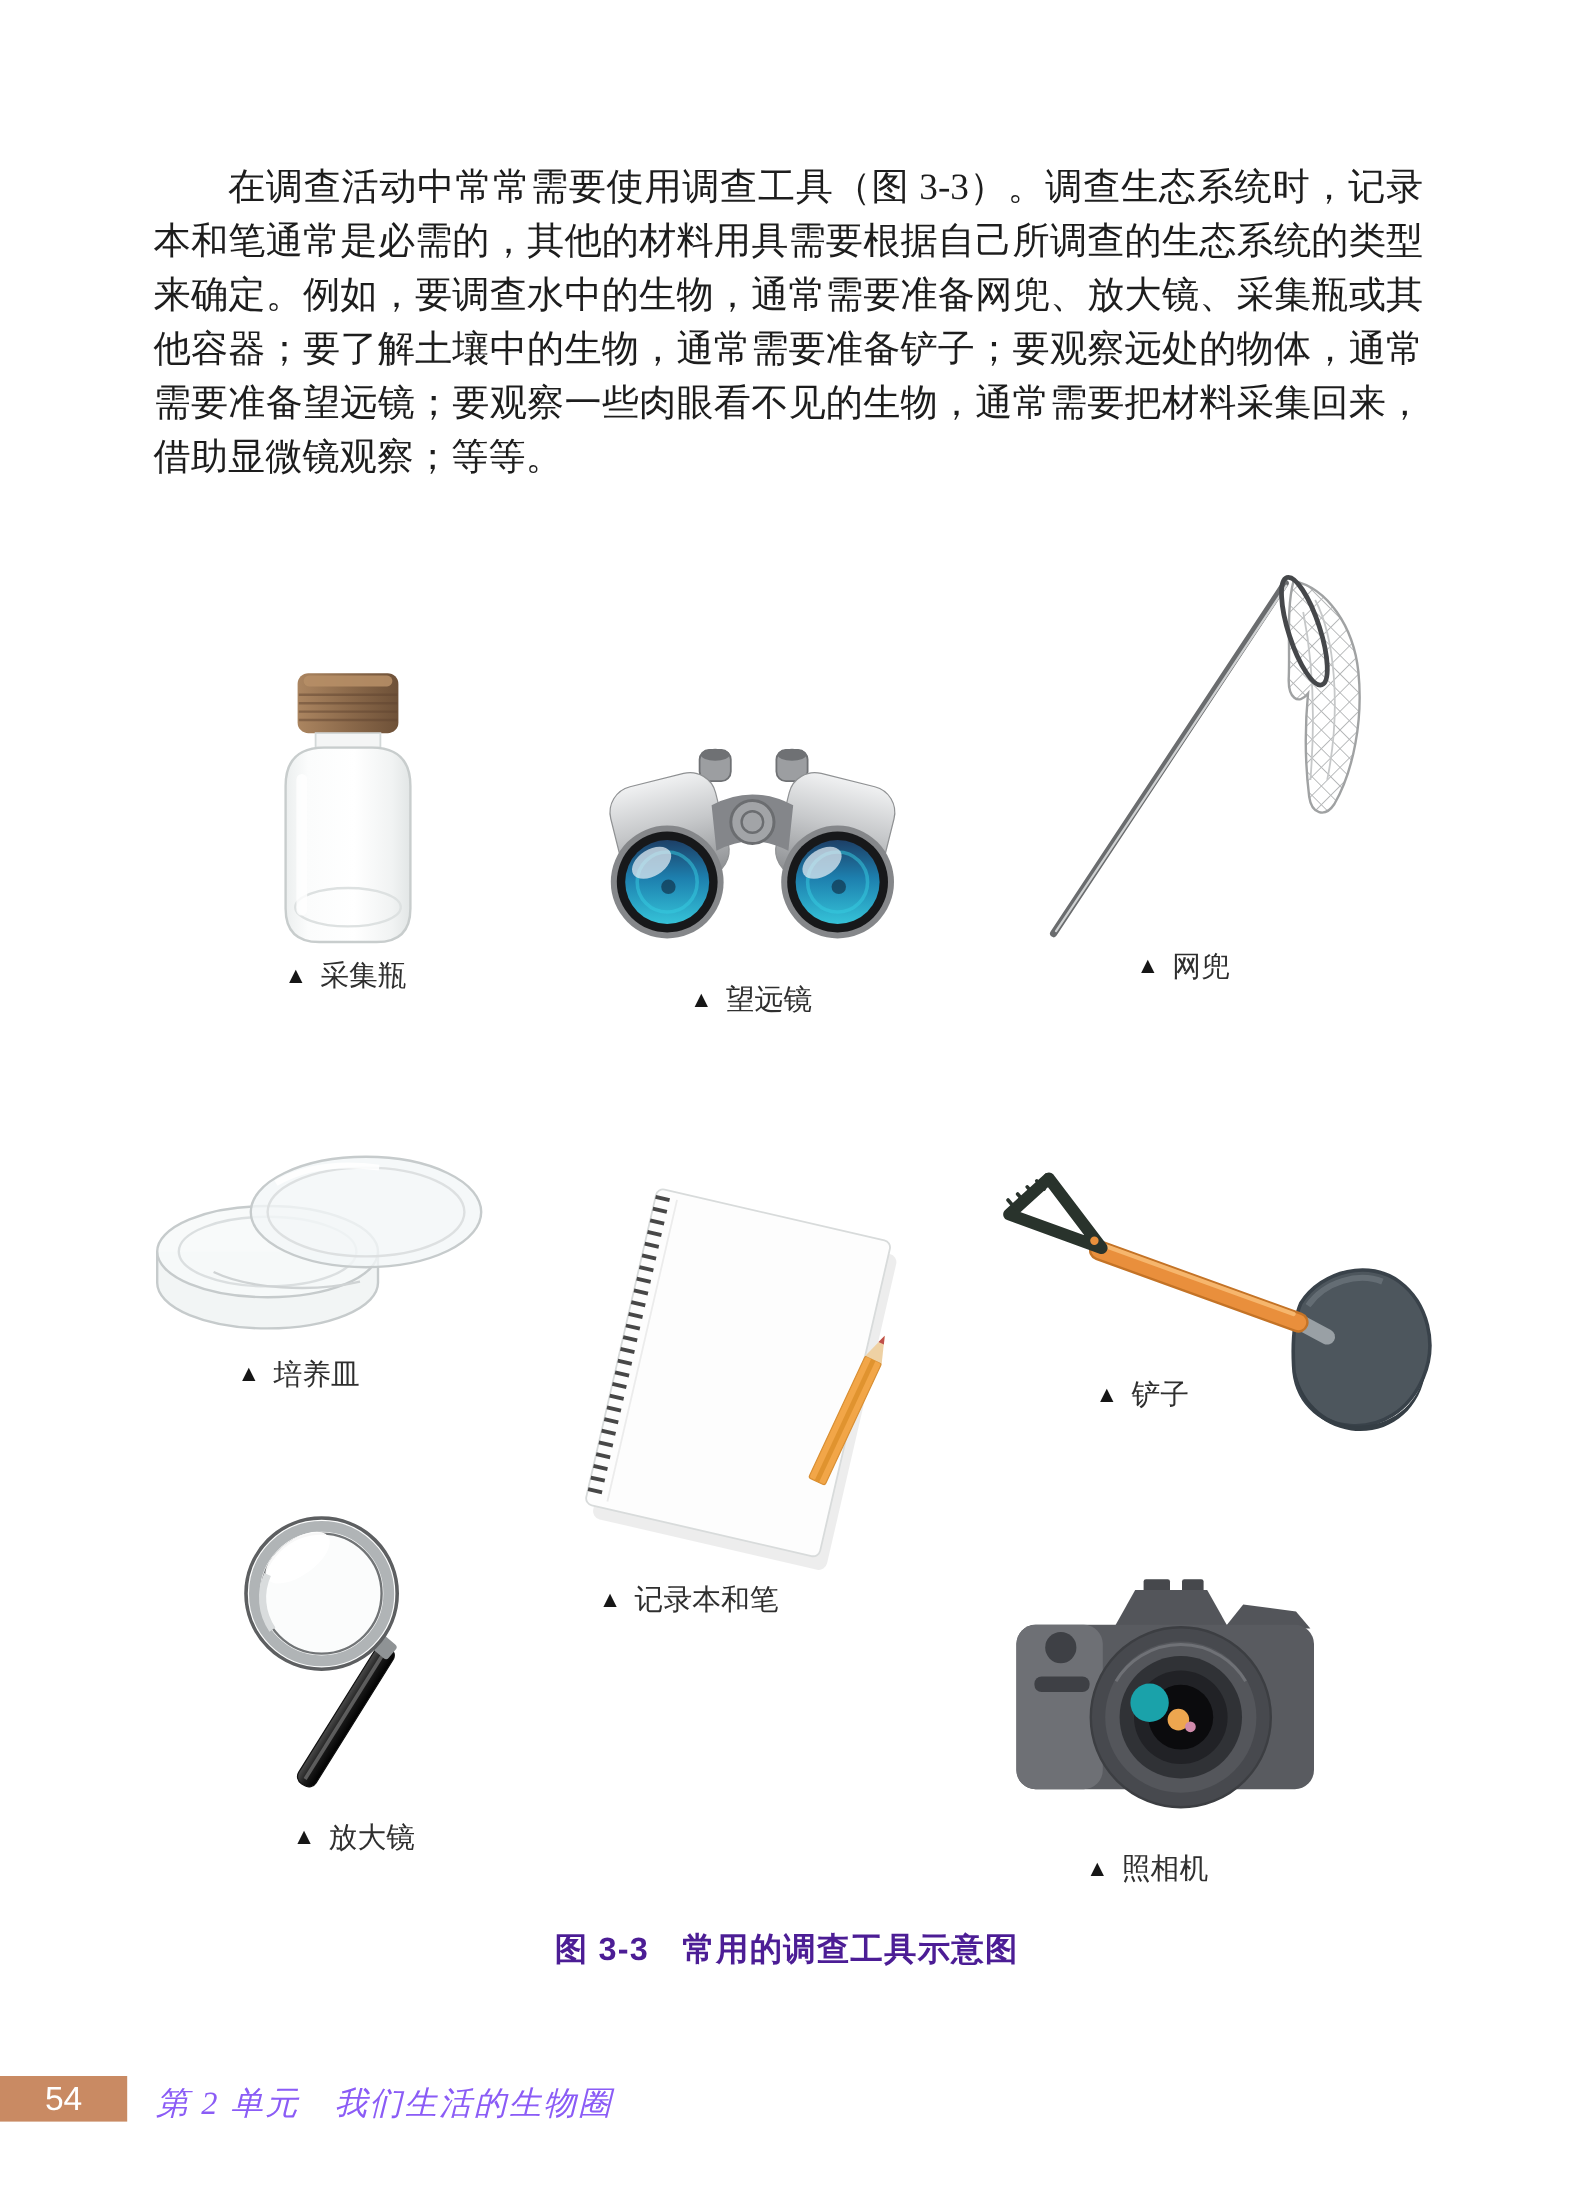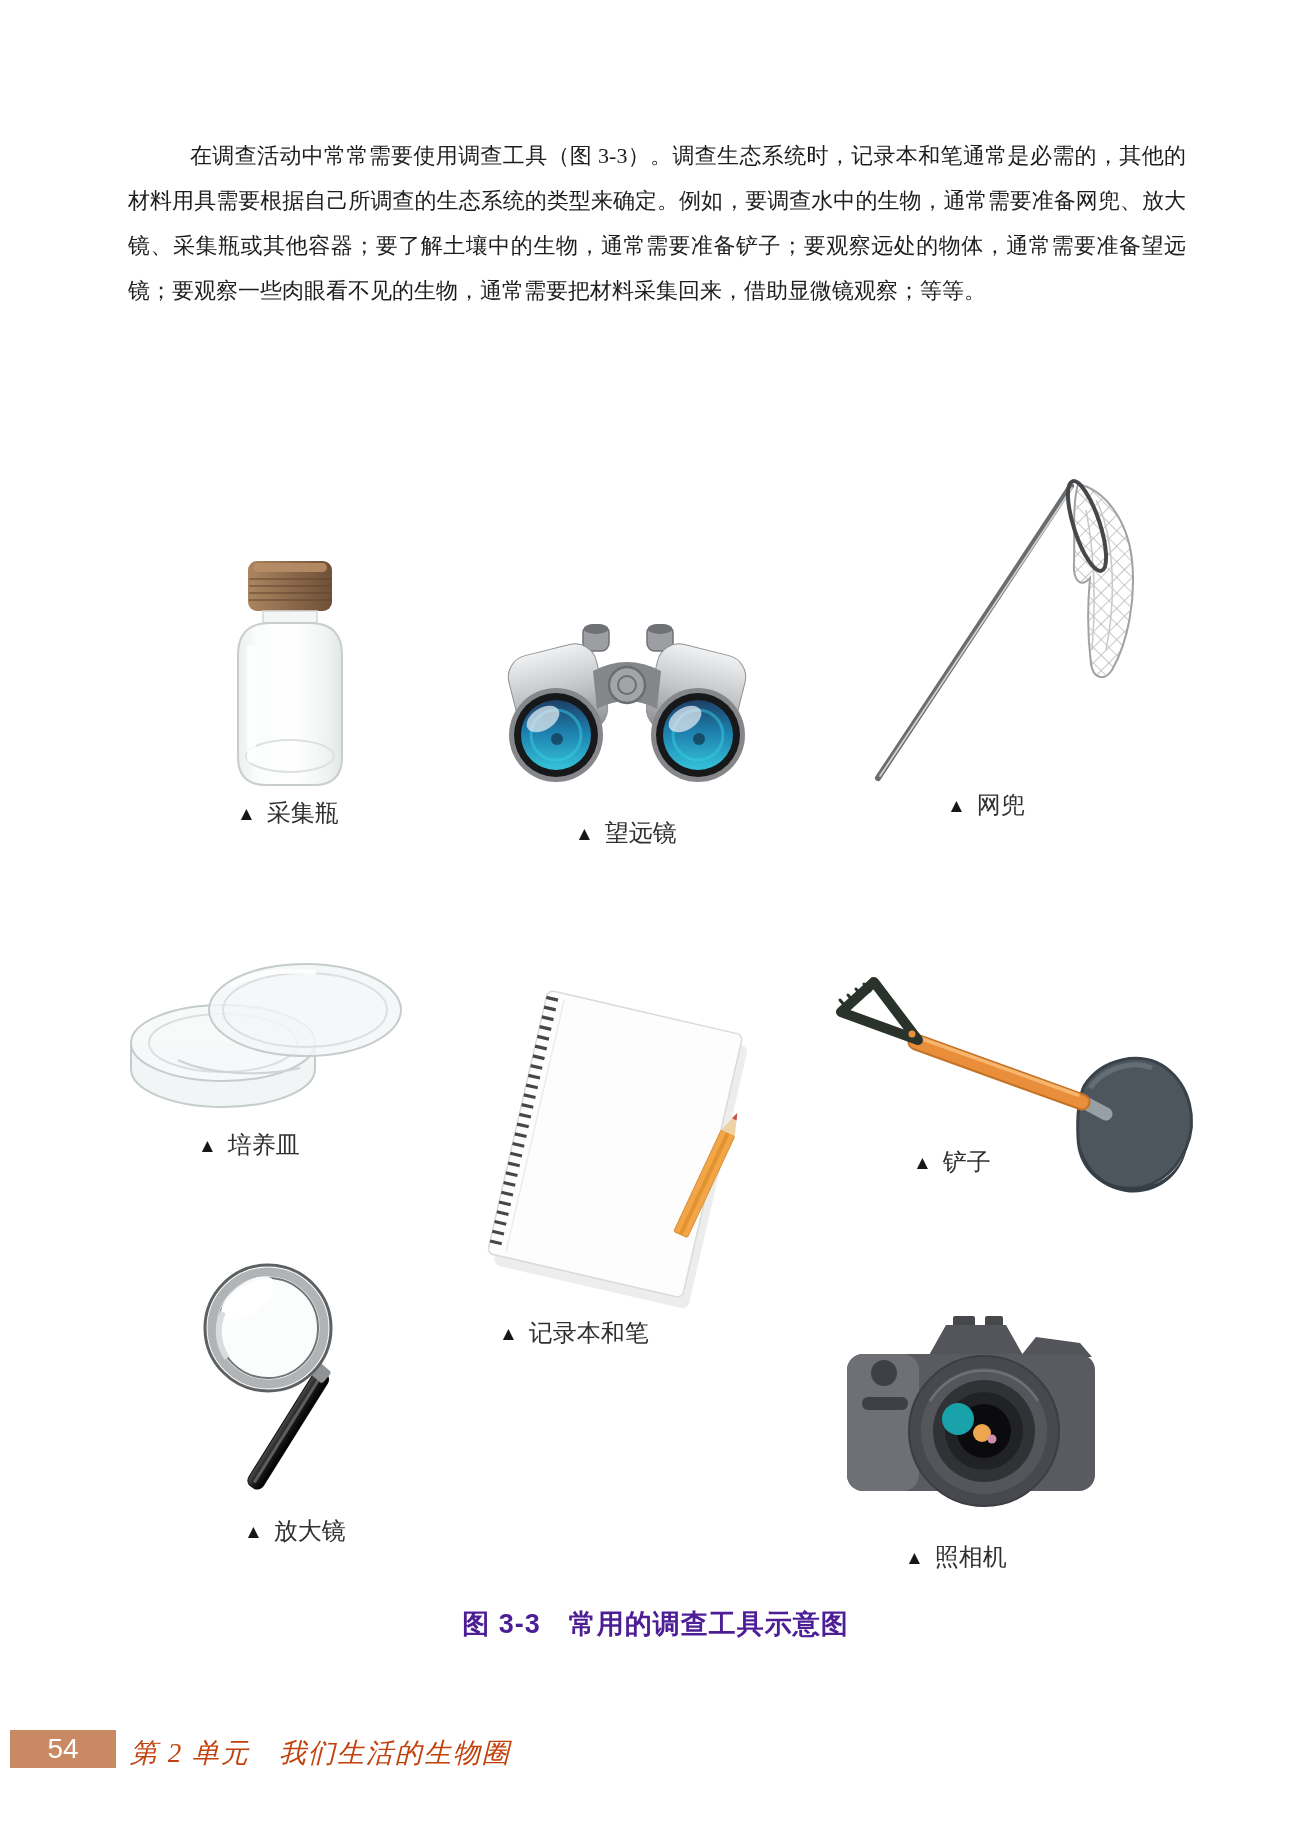--- a/index.html
+++ b/index.html
@@ -1,45 +1,45 @@
 <!DOCTYPE html>
 <html><head>
 <meta charset="utf-8">
 <style>
   html,body { margin:0; padding:0; background:#ffffff; }
   .page { position:relative; width:1311px; height:1842px; background:#ffffff; overflow:hidden;
           font-family:"Liberation Sans", sans-serif; }
 
   
   .para { position:absolute; left:128px; top:133px; width:1058px;
-          font-family:"Liberation Serif", serif; font-size:22px; line-height:45px;
+          font-family:"Liberation Serif", serif; font-size:31px; line-height:45px;
           color:#1d1d1d; text-align:justify; text-indent:62px; }
 
   
   .gfx { position:absolute; }
 
   
   .label { position:absolute; display:flex; align-items:center; gap:11px;
            font-family:"Liberation Sans", sans-serif; font-size:24px; color:#2f2f2f;
            white-space:nowrap; }
   .label .tri { font-size:19px; color:#161616; line-height:1; }
 
   
   .caption { position:absolute; left:0; right:0; top:1606px; text-align:center;
              font-family:"Liberation Sans", sans-serif; font-weight:bold;
              font-size:27px; color:#4c1d95; letter-spacing:1px; }
 
   
   .page-badge { position:absolute; left:0; top:1730px; width:106px; height:38px;
                 background:#c98a63; color:#ffffff; font-size:28px;
                 display:flex; align-items:center; justify-content:center;
-                font-family:"Liberation Sans", sans-serif;margin-left:10px; }
+                font-family:"Liberation Sans", sans-serif; }
   .unit-title { position:absolute; left:130px; top:1735px;
                 font-family:"Liberation Serif", serif; font-style:italic;
-                font-size:27px; color:#c2410c; letter-spacing:2px; }
+                font-size:27px; color:#8b5cf6; letter-spacing:2px; }
 </style>
 </head>
 <body>
 
 <div class="page">
 
   <div class="para">在调查活动中常常需要使用调查工具（图 3-3）。调查生态系统时，记录本和笔通常是必需的，其他的材料用具需要根据自己所调查的生态系统的类型来确定。例如，要调查水中的生物，通常需要准备网兜、放大镜、采集瓶或其他容器；要了解土壤中的生物，通常需要准备铲子；要观察远处的物体，通常需要准备望远镜；要观察一些肉眼看不见的生物，通常需要把材料采集回来，借助显微镜观察；等等。</div>
 
   <svg class="gfx" style="left:230px; top:553px;" width="120" height="240" viewBox="0 0 120 240">
     <defs>

